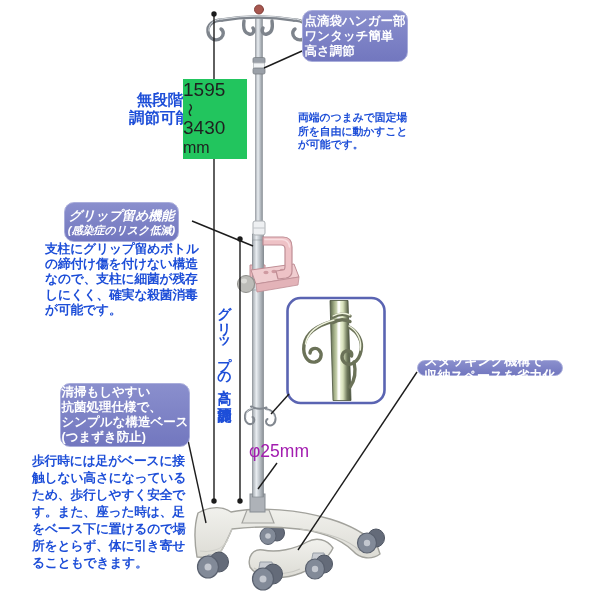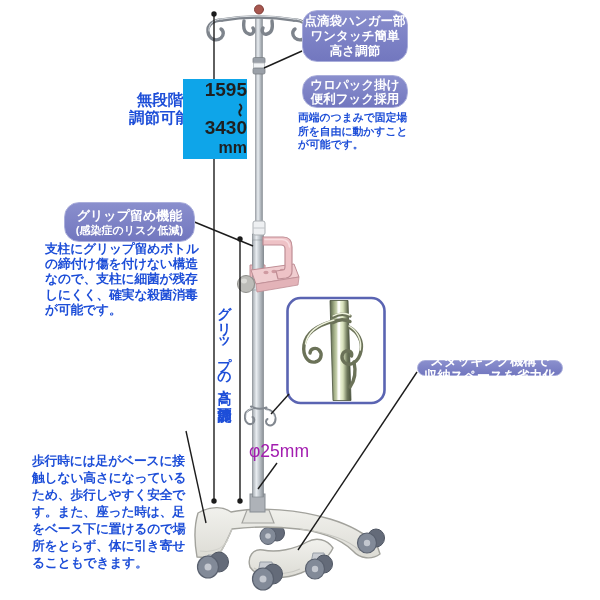--- a/index.html
+++ b/index.html
@@ -7,36 +7,36 @@
     width:600px;height:600px;position:relative;background:#ffffff;
     font-family:"Liberation Sans","DejaVu Sans",sans-serif;
     -webkit-font-smoothing:antialiased;
   }
   #stage{position:absolute;inset:0;width:600px;height:600px;overflow:hidden;}
   svg.art{position:absolute;left:0;top:0;}
   .txt{position:absolute;color:#1d4ed8;font-weight:bold;white-space:pre-line;}
   .callout{
     position:absolute;display:flex;flex-direction:column;align-items:center;justify-content:center;
     background:linear-gradient(180deg,#8a8fcd 0%,#7277bf 100%);
-    border:1.5px solid #aaaedb;border-radius:15px;color:#ffffff;font-weight:bold;
-    text-align:center;white-space:pre-line;box-sizing:border-box;line-height:15px;
+    border:1.5px solid #aaaedb;border-radius:10px;color:#ffffff;font-weight:bold;
+    white-space:pre-line;box-sizing:border-box;line-height:15px;
   }
   .callout .sub{font-size:11px;line-height:13px;}
   #box-hanger{left:302px;top:10px;width:106px;height:52px;font-size:12.5px;}
   #box-uro{left:302px;top:75px;width:106px;height:33px;font-size:12.5px;line-height:14px;}
-  #box-grip{left:64px;top:202px;width:131px;height:40px;font-size:13px;line-height:16px;}
+  #box-grip{left:64px;top:202px;width:115px;height:40px;font-size:13px;line-height:16px;font-style:italic;}
   #box-clean{left:60px;top:383px;width:130px;height:64px;font-size:12.5px;line-height:15px;}
   #box-stack{left:417px;top:360px;width:146px;height:16px;font-size:13px;line-height:15px;}
   #note-uro{left:298px;top:111px;width:112px;font-size:10.8px;line-height:13.7px;}
   #note-grip{left:45px;top:241px;width:156px;font-size:12.8px;line-height:15.2px;letter-spacing:-0.2px;}
   #note-clean{left:32px;top:452px;width:174px;font-size:12.8px;line-height:17px;letter-spacing:-0.2px;}
   #stepless{left:122px;top:91px;width:76px;text-align:center;font-size:15.5px;line-height:17.5px;}
   #range{
-    left:183px;top:79px;width:64px;text-align:right;background:#0ea5e9;
-    font-size:19px;line-height:19px;font-weight:700;color:#1f1f1f;padding:1px 0 3px 0;
+    left:183px;top:79px;width:64px;text-align:left;background:#22c55e;
+    font-size:19px;line-height:19px;font-weight:400;color:#1f1f1f;padding:1px 0 3px 0;
   }
   #range .tilde{display:inline-block;transform:rotate(90deg);font-size:14px;line-height:12px;height:12px;}
   #range .unit{font-size:16px;line-height:15px;}
   #vtext{
     left:216px;top:296px;height:164px;writing-mode:vertical-rl;text-orientation:upright;
     font-size:14px;letter-spacing:0.6px;font-weight:bold;
   }
   #phi{left:249px;top:441px;font-size:17.5px;font-weight:500;color:#a21caf;}
 </style>
 </head>
@@ -229,35 +229,37 @@
   <div class="txt" id="range"><span>1595</span><br><span class="tilde">〜</span><br><span>3430</span><br><span class="unit">mm</span></div>
 
   <div class="txt" id="vtext">グリップの高さ調節可能</div>
 
   <div class="txt" id="phi">φ25mm</div>
 
   <div class="callout" id="box-hanger">点滴袋ハンガー部
 ワンタッチ簡単
 高さ調節</div>
 
-  <div class="callout" id="box-uro">ウロパック掛け
-便利フック採用</div>
 
   <div class="txt" id="note-uro">両端のつまみで固定場
 所を自由に動かすこと
 が可能です。</div>
 
   <div class="callout" id="box-grip"><span>グリップ留め機能</span><span class="sub">(感染症のリスク低減)</span></div>
 
   <div class="txt" id="note-grip">支柱にグリップ留めボトル
 の締付け傷を付けない構造
 なので、支柱に細菌が残存
 しにくく、確実な殺菌消毒
 が可能です。</div>
 
+  <div class="callout" id="box-clean">清掃もしやすい
+抗菌処理仕様で、
+シンプルな構造ベース
+(つまずき防止)</div>
 
   <div class="txt" id="note-clean">歩行時には足がベースに接
 触しない高さになっている
 ため、歩行しやすく安全で
 す。また、座った時は、足
 をベース下に置けるので場
 所をとらず、体に引き寄せ
 ることもできます。</div>
 
   <div class="callout" id="box-stack">スタッキング機構で

